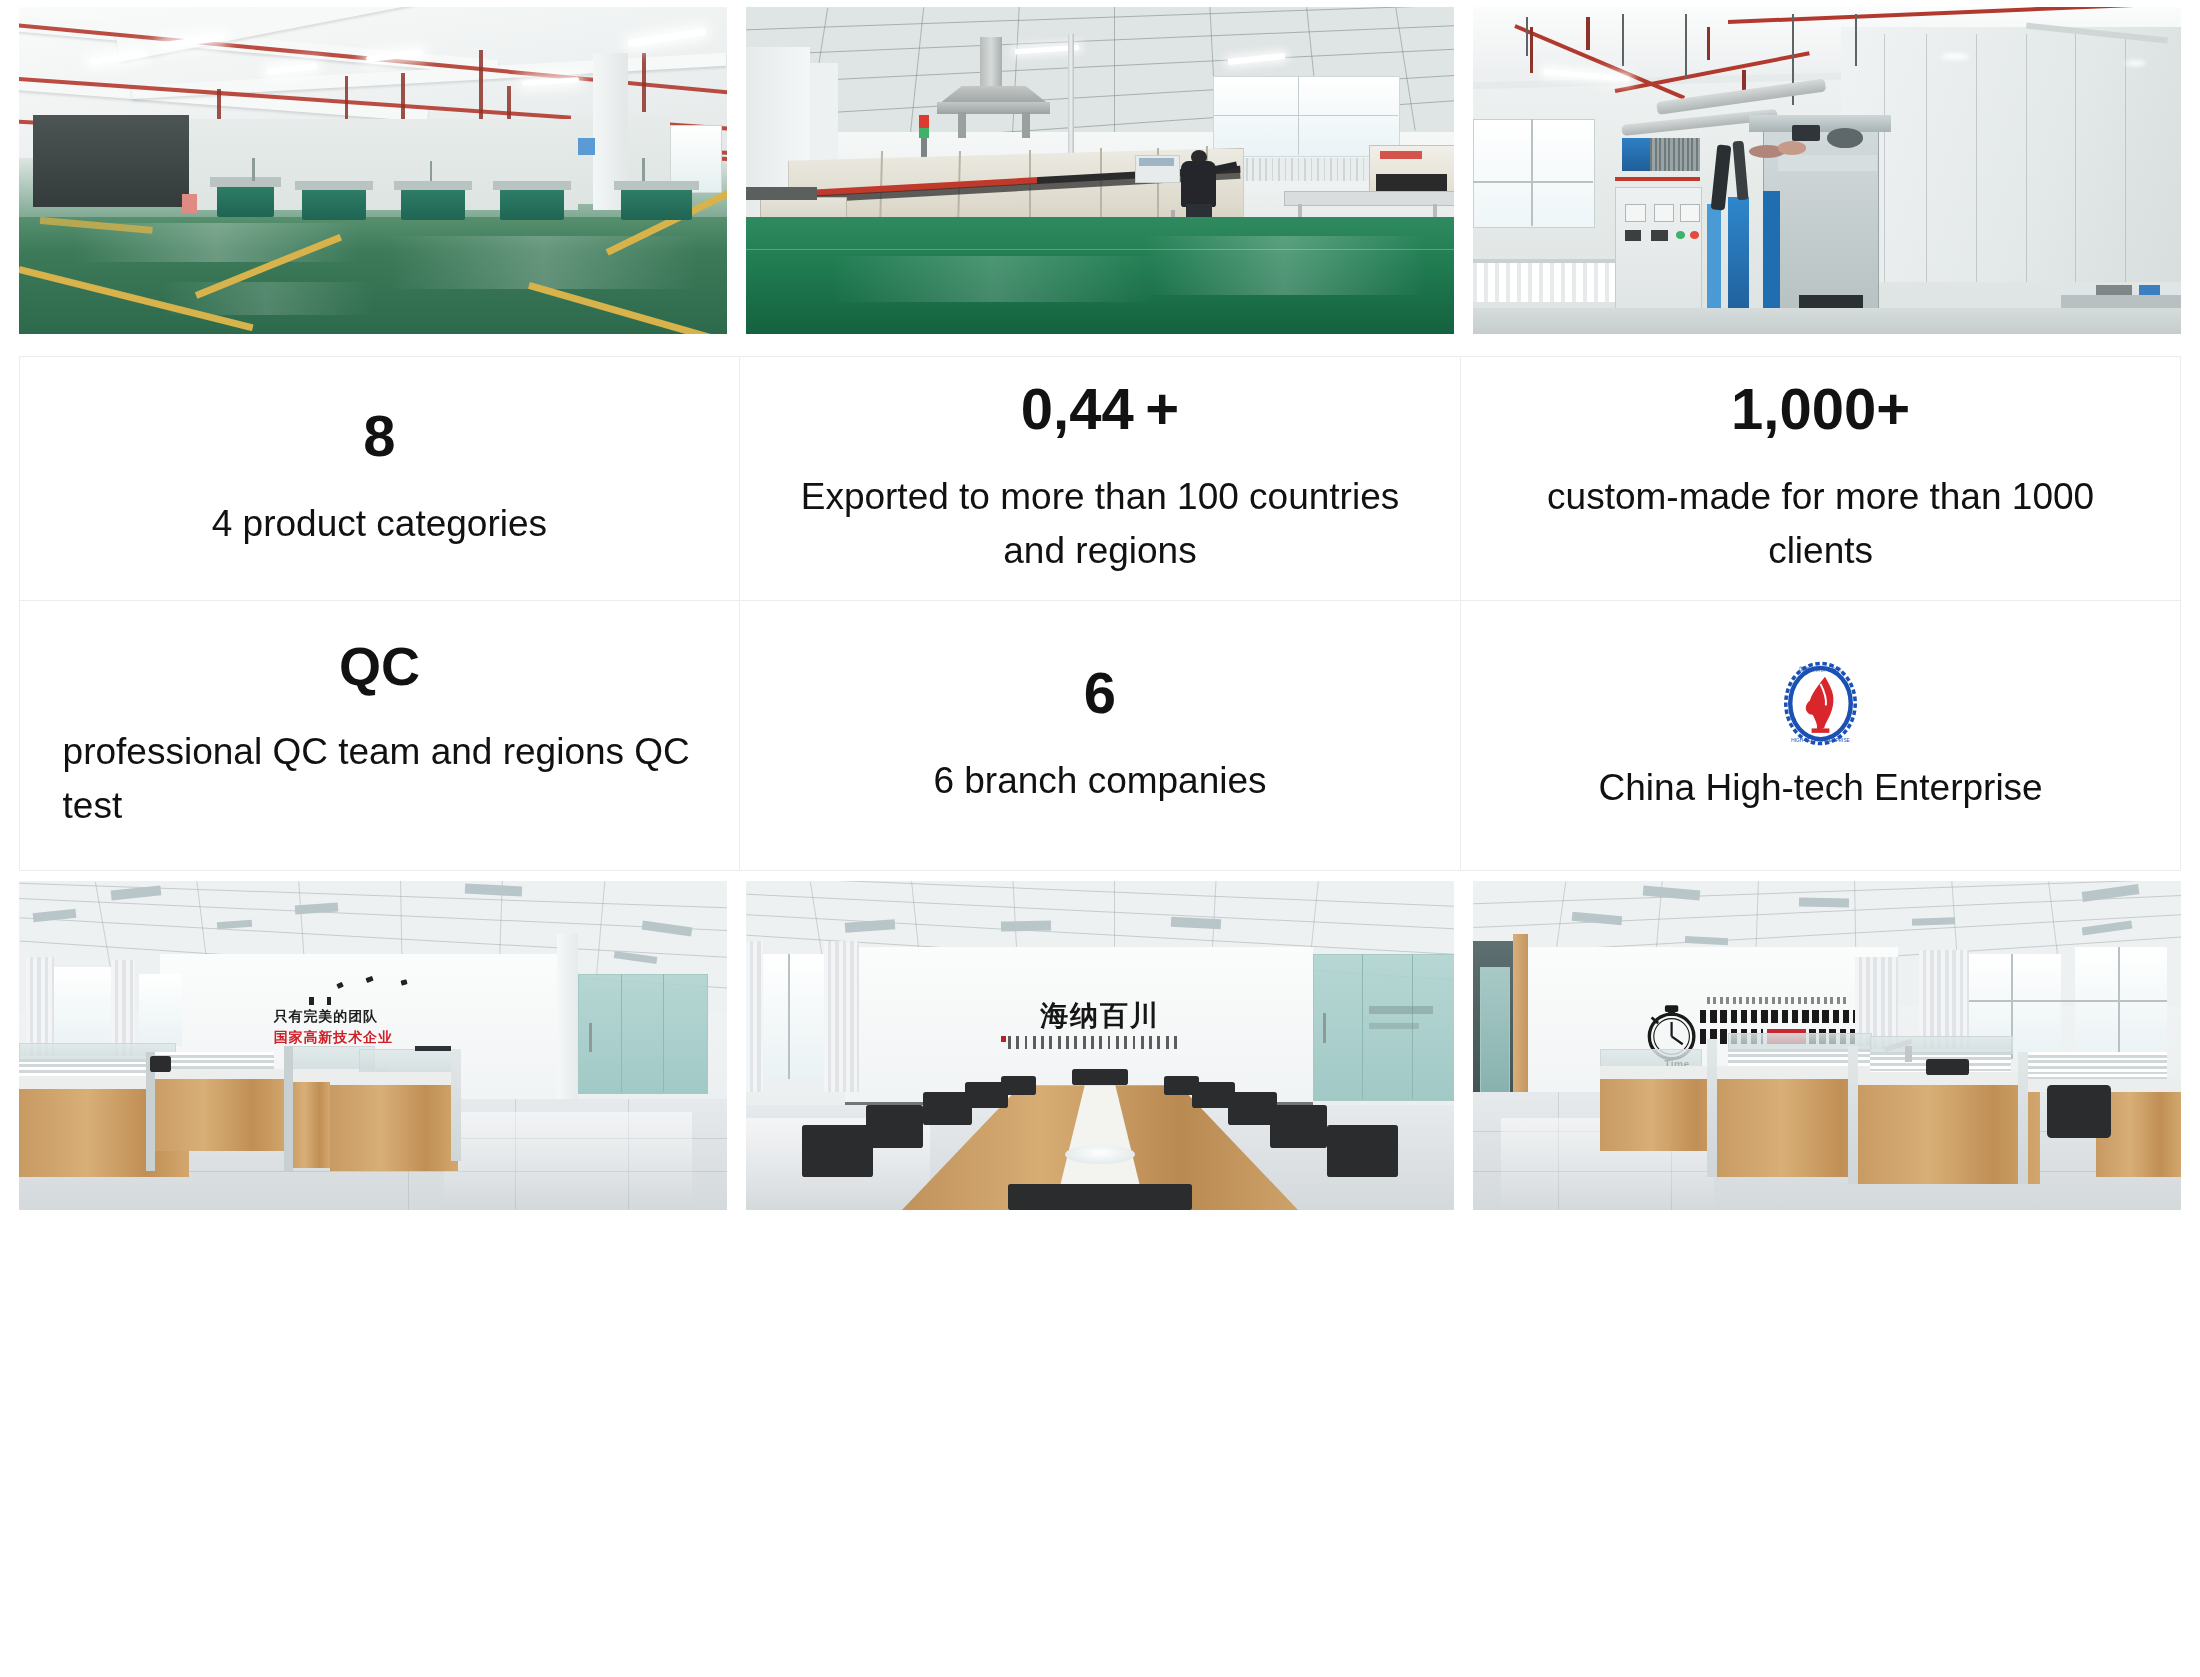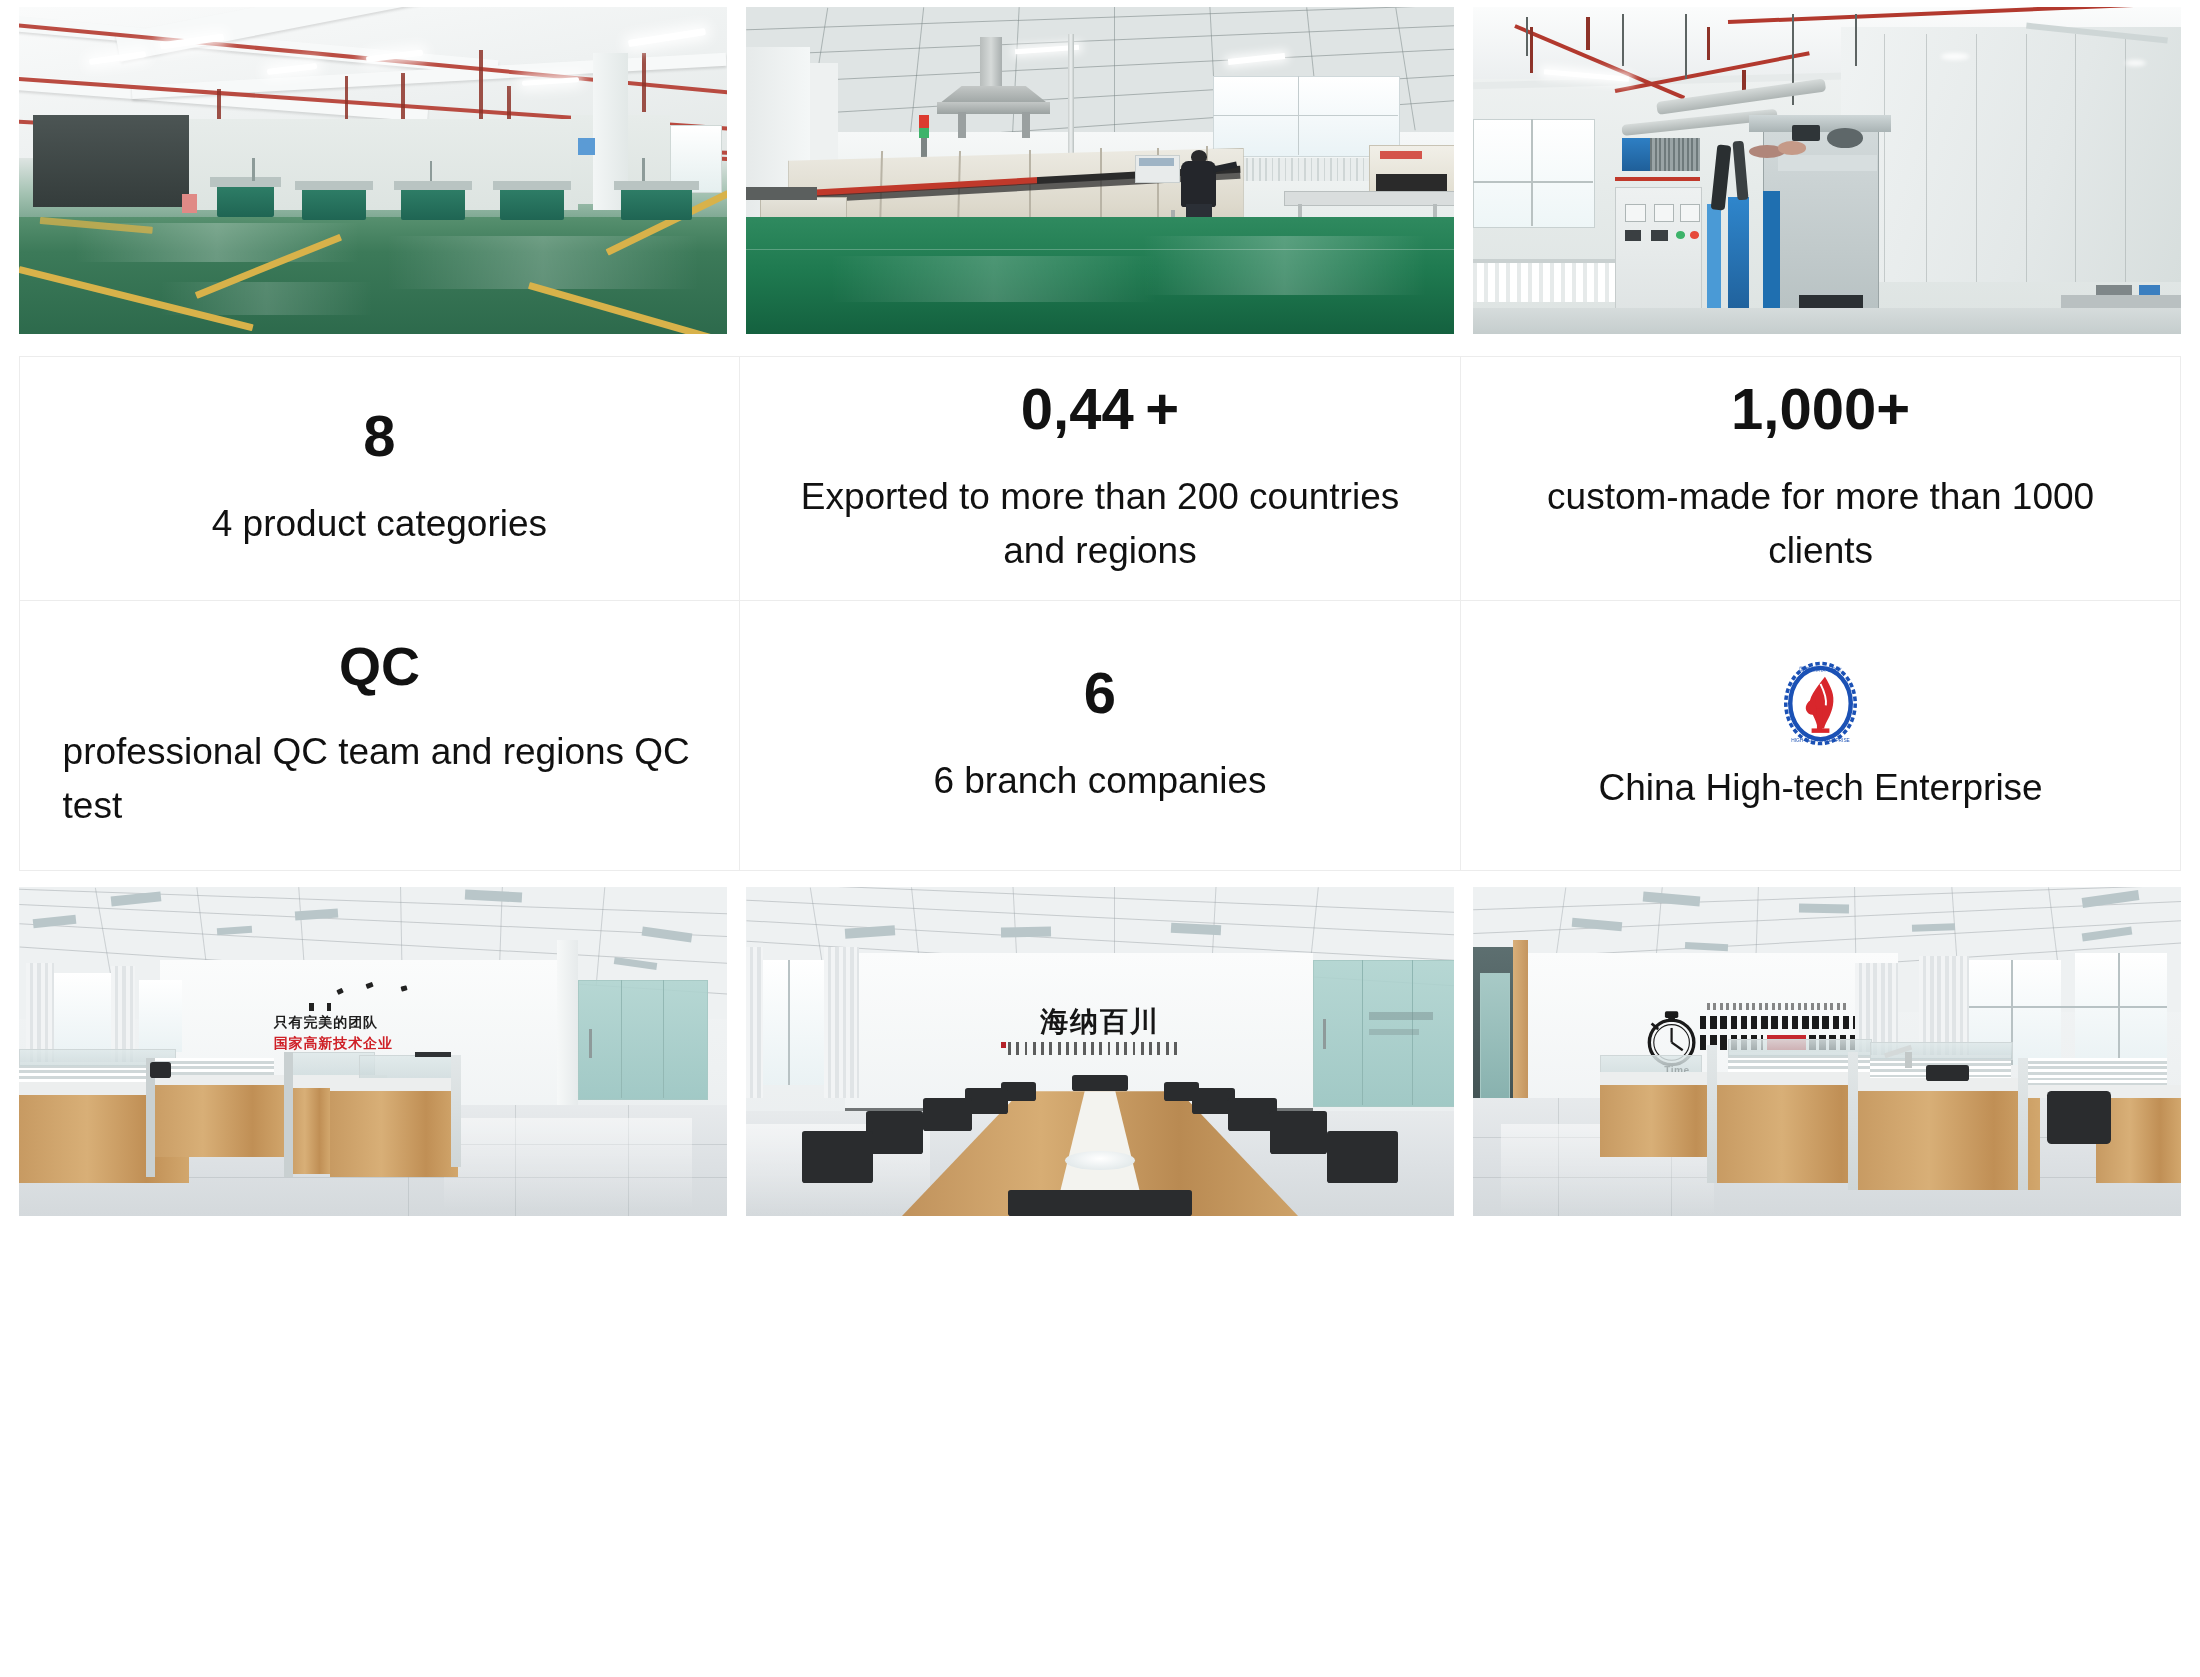--- a/index.html
+++ b/index.html
@@ -375,21 +375,21 @@
   <div class="stats" style="margin-top:22px;">
     <table class="stats-table">
       <tbody>
           <tr class="row-a">
         <td>
           <div class="stat-num">8</div>
           <div class="stat-label">4 product categories</div>
         </td>
         <td>
           <div class="stat-num">0,44 +</div>
-          <div class="stat-label">Exported to more than 200 countries and regions</div>
+          <div class="stat-label">Exported to more than 100 countries and regions</div>
         </td>
         <td>
           <div class="stat-num">1,000+</div>
           <div class="stat-label">custom-made for more than 1000 clients</div>
         </td>
       </tr>
       <tr class="row-b">
         <td>
           <div class="stat-num small">QC</div>
           <div class="stat-label left">professional QC team and regions QC test</div>
@@ -416,21 +416,21 @@
               </svg>
             </span>
             <div class="cert-text">China High-tech Enterprise</div>
           </div>
         </td>
       </tr>
     </tbody>
       </table>
   </div>
 
-  <div class="photo-row row-bottom" style="margin-top:16px;">
+  <div class="photo-row row-bottom" style="margin-top:10px;">
 
     <div class="photo">
       <div class="scene">
         <div class="abs of-bg"></div>
         <div class="abs of-ceil"></div>
 
         <div class="abs of-grid-h" style="left:0;top:4%;width:100%;transform:rotate(2deg);"></div>
         <div class="abs of-grid-h" style="left:0;top:10%;width:100%;transform:rotate(2.6deg);"></div>
         <div class="abs of-grid-h" style="left:0;top:17%;width:100%;transform:rotate(3.2deg);"></div>
         <div class="abs of-grid-h" style="left:0;top:25%;width:100%;transform:rotate(3.8deg);"></div>

